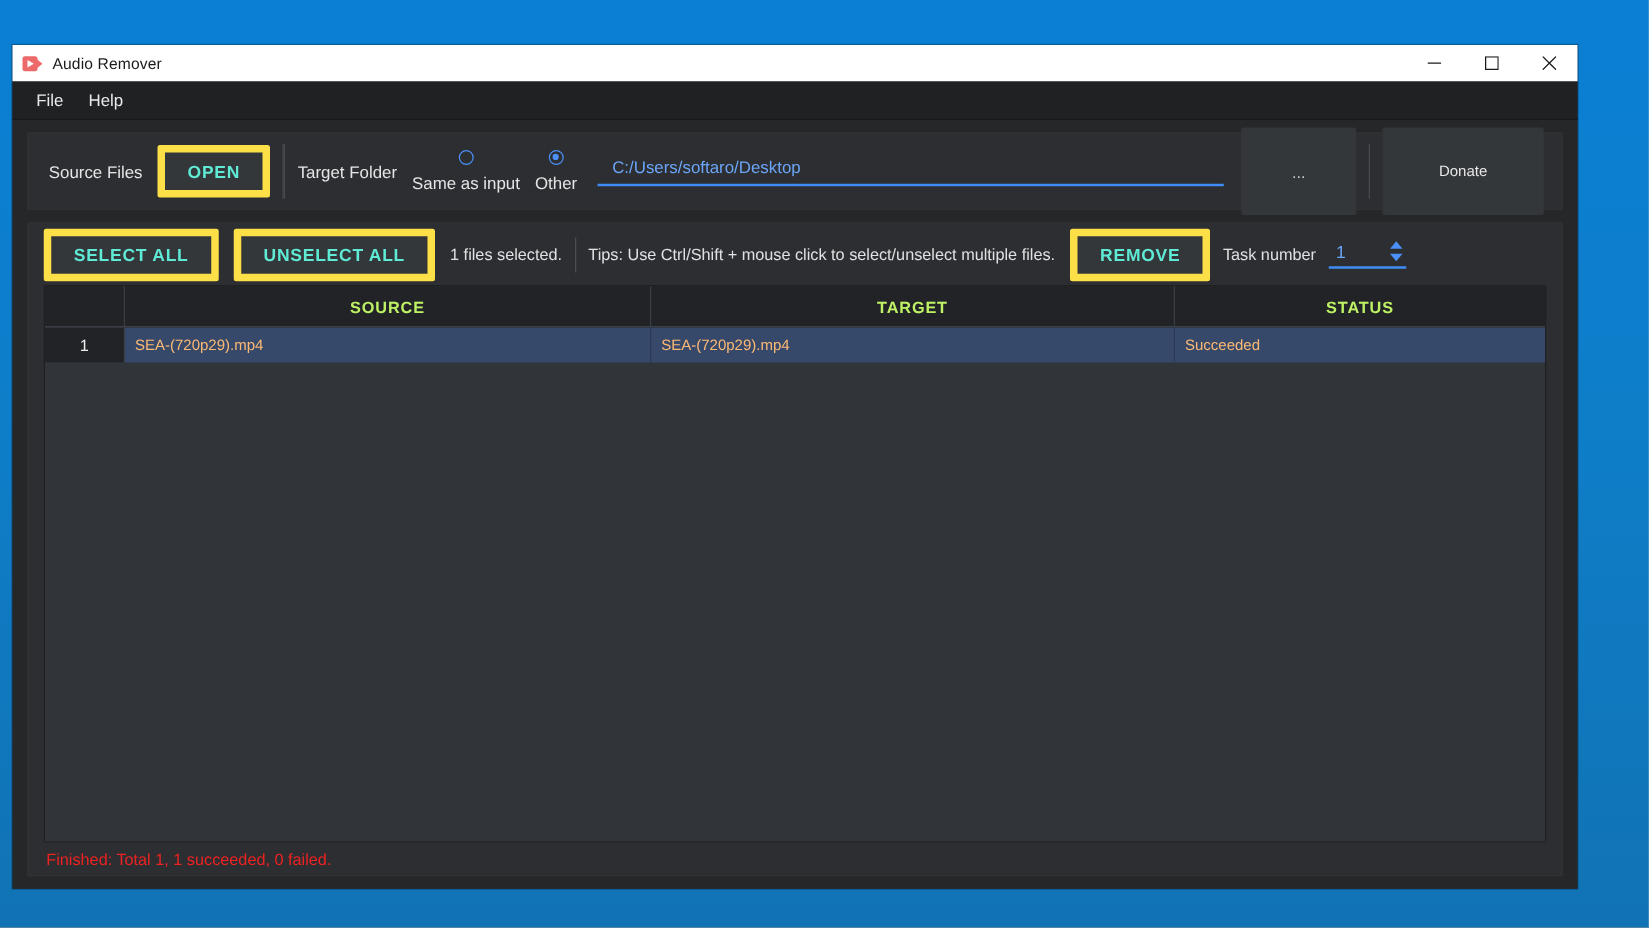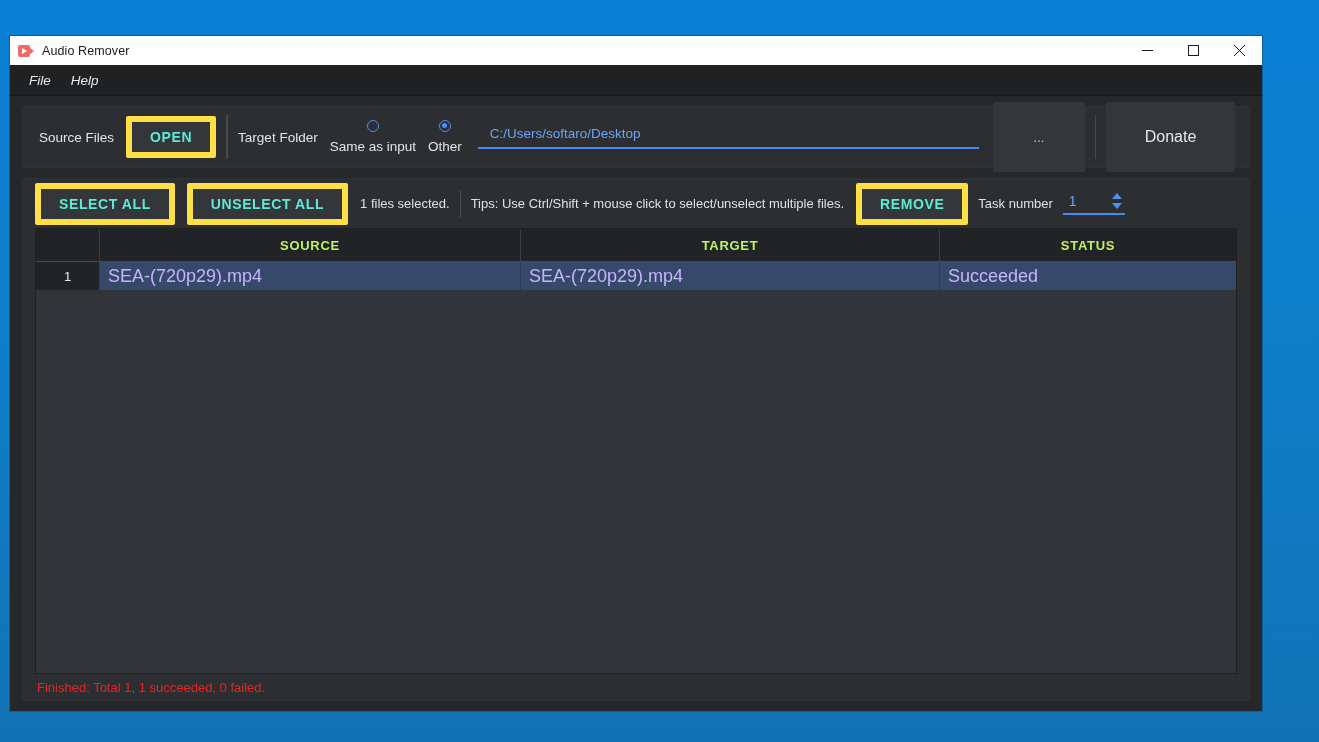--- a/index.html
+++ b/index.html
@@ -91,21 +91,20 @@
 
   
   #menu-bar {
     height: 30px;
     background: #1f2123;
     display: flex;
     align-items: center;
     padding-left: 9px;
     flex: 0 0 auto;
     border-bottom: 1px solid #17191b;
-    font-style: italic;
   }
   .menu-item {
     font-size: 13.5px;
     color: #e7e9ea;
     padding: 4px 10px;
     cursor: default;
   }
 
   
   #body-area {
@@ -218,21 +217,21 @@
     justify-content: center;
     font-size: 13px;
     color: #c9cccf;
   }
   #donate-button {
     width: 95px;
     height: 48px;
     display: flex;
     align-items: center;
     justify-content: center;
-    font-size: 16px;
+    font-size: 12px;
     text-align: center;
   }
 
   
   #lower-panel {
     flex: 1 1 auto;
     margin-top: 10px;
     margin-bottom: 10px;
     display: flex;
     flex-direction: column;
@@ -339,22 +338,22 @@
     overflow: hidden;
     background: #313438;
   }
   .table-row {
     display: flex;
     height: 28px;
     background: #37496b;
     cursor: default;
   }
   .table-row .td {
-    font-size: 18px;
-    color: #c4b5fd;
+    font-size: 12px;
+    color: #fdba74;
     display: flex;
     align-items: center;
     box-sizing: border-box;
     padding-left: 8px;
     border-right: 1px solid #2b3a57;
     overflow: hidden;
     white-space: nowrap;
   }
   .table-row .td.idx {
     justify-content: center;

